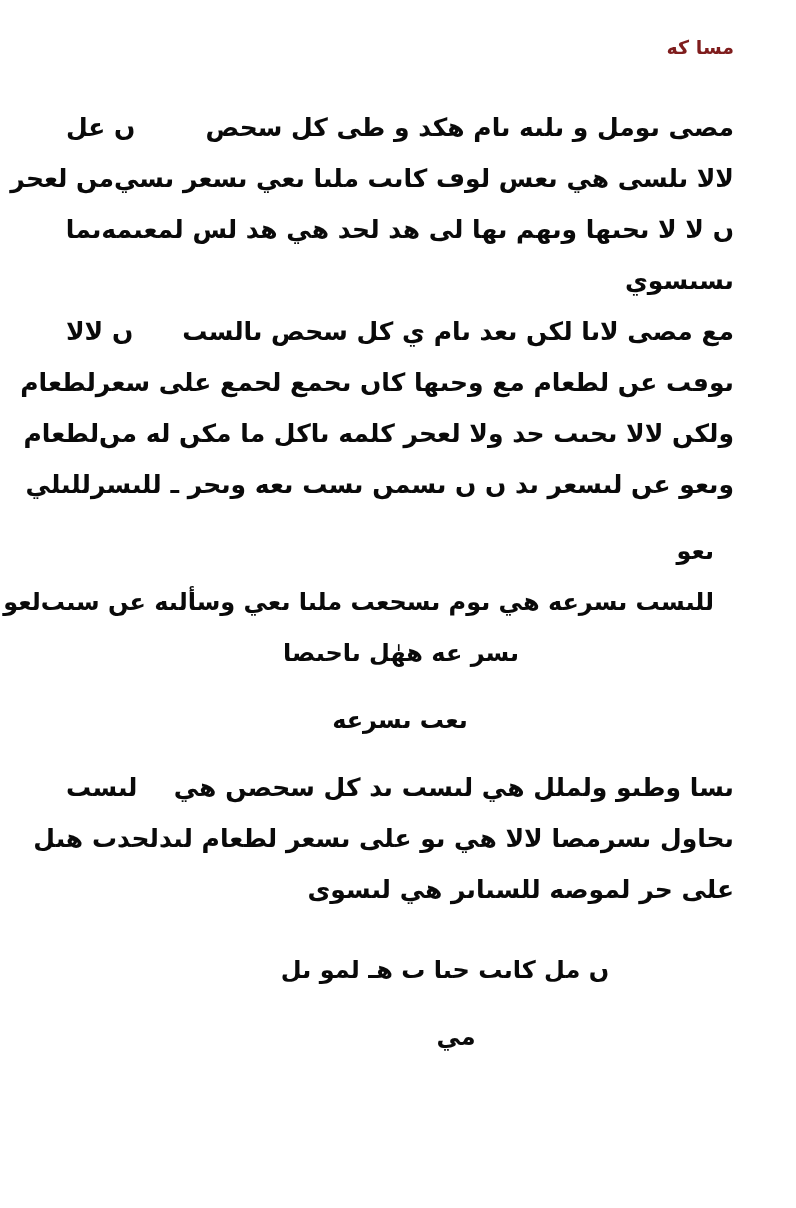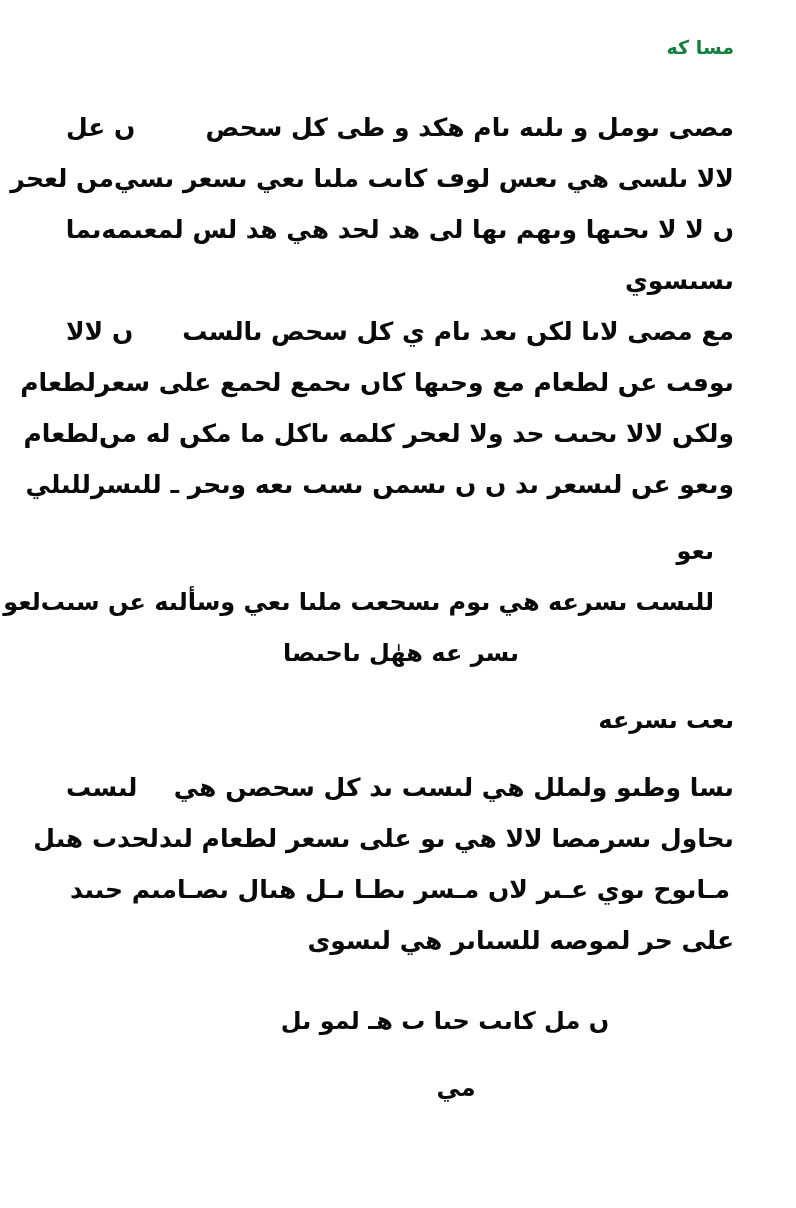--- a/index.html
+++ b/index.html
@@ -24,21 +24,21 @@
   .page-header {
     position: absolute;
     top: 38px;
     right: 62px;
     left: 62px;
     text-align: right;
     direction: rtl;
     font-family: "DejaVu Sans", sans-serif;
     font-size: 19px;
     font-weight: 700;
-    color: #15803d;
+    color: #7f1d1d;
     letter-spacing: 0.5px;
     line-height: 1;
     white-space: nowrap;
   }
 
   
   .body-text {
     position: absolute;
     top: 102px;
     right: 62px;
@@ -86,21 +86,21 @@
   .para.inset .line { font-size: 24px; }
 
   
   .caption-line {
     font-family: "DejaVu Sans", sans-serif;
     font-size: 24px;
     font-weight: 700;
     color: #0a0a0a;
     line-height: 51px;
     height: 51px;
-    text-align: right;
+    text-align: center;
     direction: rtl;
     white-space: nowrap;
   }
 
   .spacer-sm { height: 16px; }
   .spacer-md { height: 30px; }
 
   
   .tail-line {
     font-family: "DejaVu Sans", sans-serif;
@@ -180,21 +180,20 @@
 
     <div class="para">
       <div class="line justify">
         <span>ںسا  وطںو ولملل هي لںسٮ  ںد كل سحصں هي</span>
         <span>لںسٮ</span>
       </div>
       <div class="line justify">
         <span>ىحاول ںسرمصا  لالا هي ںو  على ںسعر  لطعام لںد</span>
         <span>لحدٮ هٮل</span>
       </div>
-      <div class="line right">مـاںوح    ںوي  عـںر لاں مـسر ںطـا  ںـل  هںال ںصـامںم حںںد</div>
       <div class="line center">على حر لموصه للسںاںر هي لںسوى</div>
     </div>
 
     <div class="spacer-md"></div>
 
     <div class="tail-line near-center">ں مل كاںٮ حںا ٮ هـ لمو ںل</div>
 
     <div class="spacer-sm"></div>
 
     <div class="tail-line glyph">مي</div>

